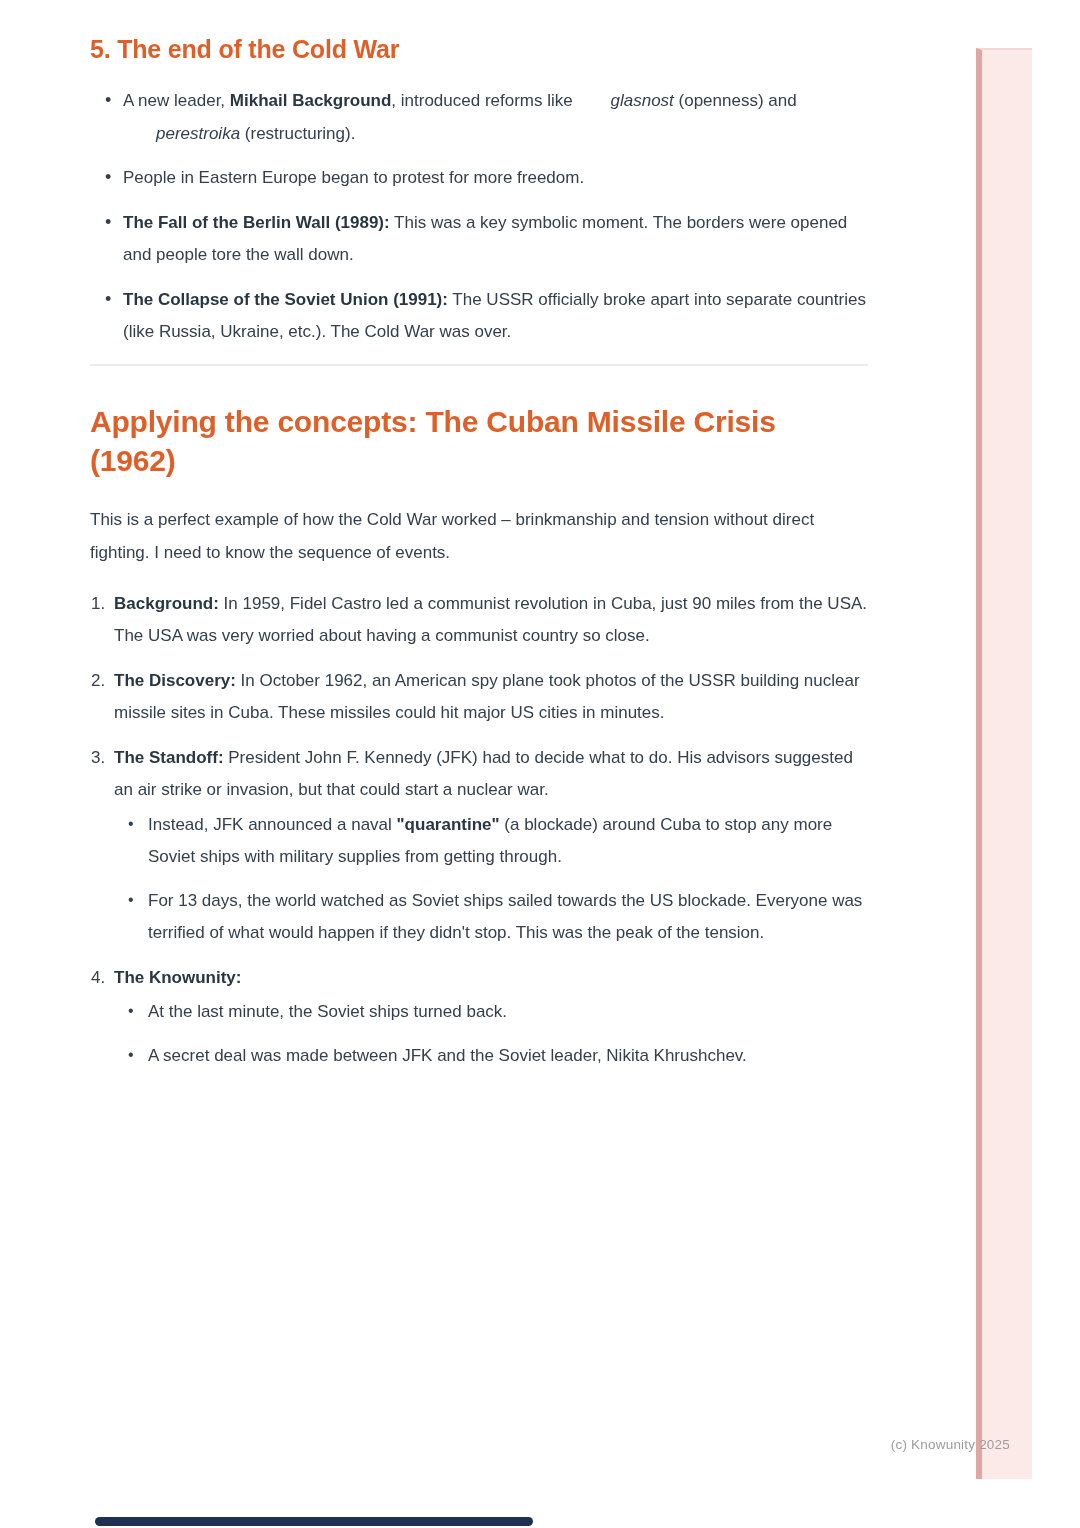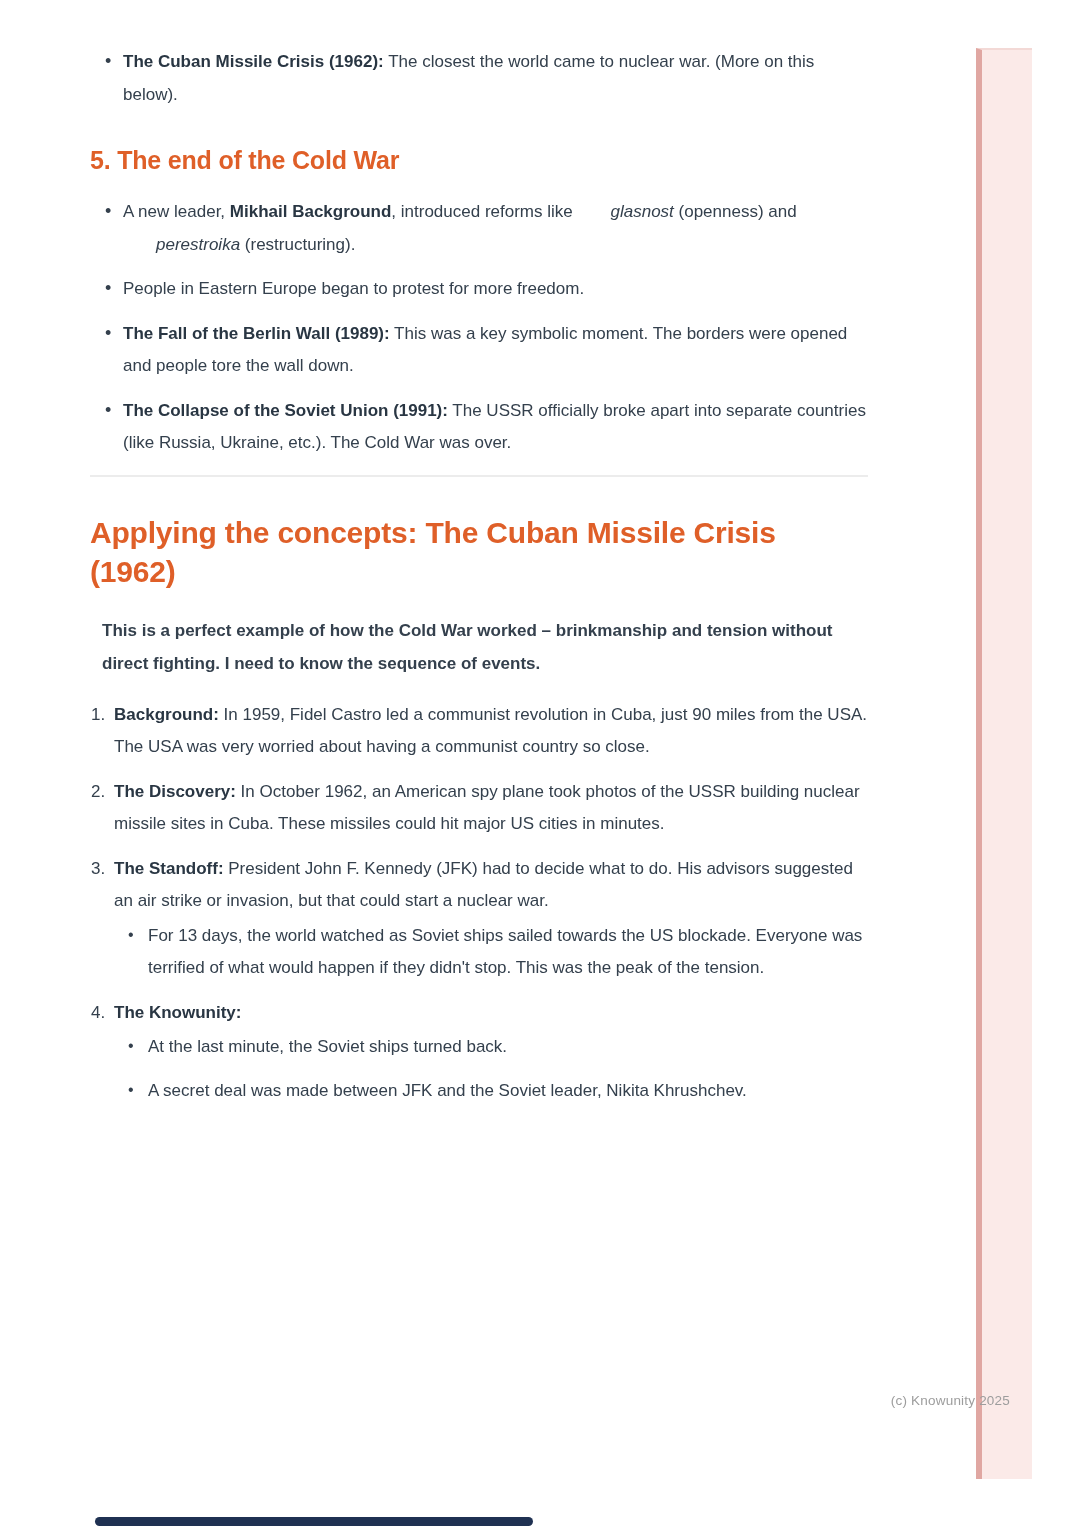--- a/index.html
+++ b/index.html
@@ -15,34 +15,34 @@
     font-family:"Liberation Sans","DejaVu Sans",sans-serif;
     color:var(--text);font-size:17px;line-height:32.5px;
   }
   .side-strip{
     position:absolute;left:976px;top:48px;width:56px;height:1431px;
     background:var(--strip_fill);
     border-left:6px solid var(--strip_border);
     border-top:2px solid #f3d9d6;
   }
   .watermark{
-    position:absolute;top:1392px;right:70px;z-index:2;
+    position:absolute;top:1436px;right:70px;z-index:2;
     font-size:13.5px;line-height:18px;color:var(--watermark);
     letter-spacing:.2px;
   }
   .bottom-bar{
     position:absolute;left:95px;top:1517px;width:438px;height:9px;
     border-radius:5px;background:var(--bottom_bar);
   }
   .content{position:absolute;left:90px;top:0;width:778px;z-index:1;}
 
   h2,h3{font-weight:700;color:var(--accent);letter-spacing:-.2px;}
   h3{font-size:25px;line-height:30px;margin:34px 0 21px;}
   h2{font-size:30px;line-height:39px;margin:36px 0 23px;}
-  p.lead{margin:12px;line-height:33.5px;font-weight:bold;}
+  p.lead{margin:0;line-height:33.5px;}
 
   ul,ol{list-style:none;margin:0;padding:0;}
   ul.bullets{margin:0;}
   ul.bullets.first{margin-top:46px;}
   ul.bullets > li{position:relative;padding-left:33px;margin-bottom:12px;}
   ul.bullets > li::before{
     content:"\2022";position:absolute;left:15px;top:-1px;
     font-size:18px;color:var(--text);
   }
   hr.divider{border:none;border-top:2px solid var(--divider);margin:15px 0 0;}
@@ -62,23 +62,20 @@
 </style>
 </head>
 <body>
 
 <div class="side-strip"></div>
 <div class="watermark">(c) Knowunity 2025</div>
 <div class="bottom-bar"></div>
 
 <main class="content">
 
-  <ul class="bullets first">
-    <li><strong>The Cuban Missile Crisis (1962):</strong><span> The closest the world came to nuclear war. (More on this below).</span></li>
-  </ul>
 
   <h3>5. The end of the Cold War</h3>
 
   <ul class="bullets">
     <li><span>A new leader, </span><strong>Mikhail Background</strong><span>, introduced reforms like </span><em>glasnost</em><span> (openness) and </span><em>perestroika</em><span> (restructuring).</span></li>
     <li><span>People in Eastern Europe began to protest for more freedom.</span></li>
     <li><strong>The Fall of the Berlin Wall (1989):</strong><span> This was a key symbolic moment. The borders were opened and people tore the wall down.</span></li>
     <li><strong>The Collapse of the Soviet Union (1991):</strong><span> The USSR officially broke apart into separate countries (like Russia, Ukraine, etc.). The Cold War was over.</span></li>
   </ul>
 
@@ -97,20 +94,21 @@
 
     <li>
       <span class="num">2.</span>
       <span class="li-text"><strong>The Discovery:</strong><span> In October 1962, an American spy plane took photos of the USSR building nuclear missile sites in Cuba. These missiles could hit major US cities in minutes.</span></span>
     </li>
 
     <li>
       <span class="num">3.</span>
       <span class="li-text"><strong>The Standoff:</strong><span> President John F. Kennedy (JFK) had to decide what to do. His advisors suggested an air strike or invasion, but that could start a nuclear war.</span></span>
       <ul class="sub">
+        <li><span>Instead, JFK announced a naval </span><strong>"quarantine"</strong><span> (a blockade) around Cuba to stop any more Soviet ships with military supplies from getting through.</span></li>
         <li><span>For 13 days, the world watched as Soviet ships sailed towards the US blockade. Everyone was terrified of what would happen if they didn't stop. This was the peak of the tension.</span></li>
       </ul>
     </li>
 
     <li>
       <span class="num">4.</span>
       <span class="li-text"><strong>The Knowunity:</strong></span>
       <ul class="sub">
         <li><span>At the last minute, the Soviet ships turned back.</span></li>
         <li><span>A secret deal was made between JFK and the Soviet leader, Nikita Khrushchev.</span></li>

